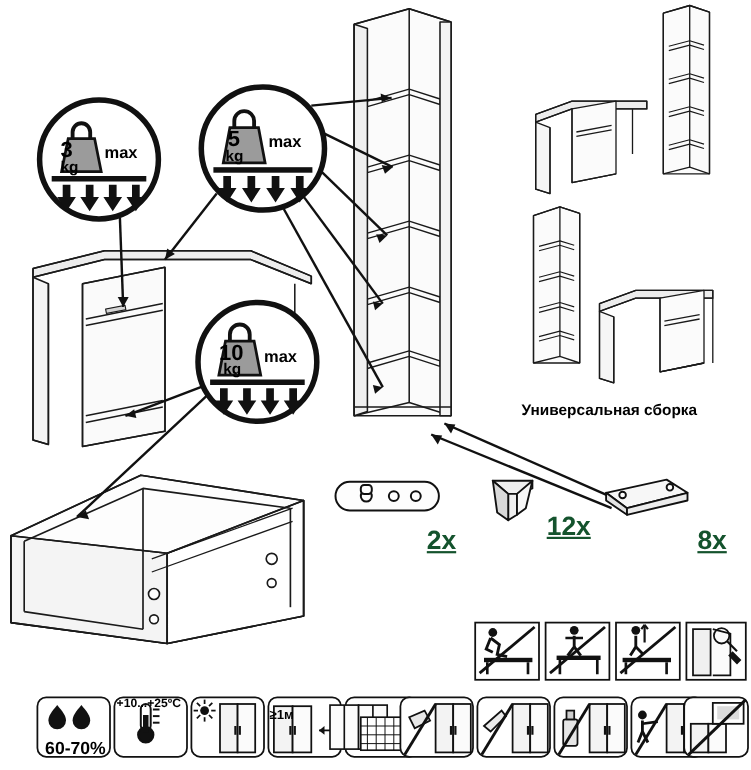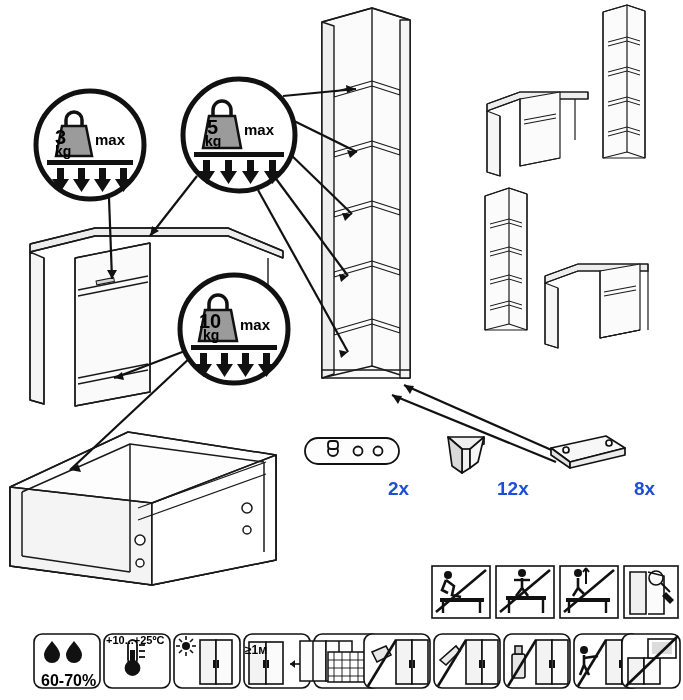--- a/index.html
+++ b/index.html
@@ -35,23 +35,24 @@
   }
   .lbl-bold { font-weight: bold; }
   .badge-text {
     position: absolute;
     font-weight: bold;
     color: #000;
     font-family: "Liberation Sans", sans-serif;
   }
   .qty {
     position: absolute;
-    font-size: 19px;
+    font-size: 24px;
     font-weight: bold;
-    color: #1d4ed8;
+    color: #14532d;
+    text-decoration: underline;
   }
   .caption-ru {
     position: absolute;
     font-size: 14px;
     font-weight: bold;
     color: #000;
   }
 </style>
 </head>
 <body>
@@ -530,21 +531,22 @@
     <span>10</span>
   </div>
   <div class="badge-text" style="left:203px; top:327px; font-size:14px;">
     <span>kg</span>
   </div>
   <div class="badge-text" style="left:240px; top:316px; font-size:15px;">
     <span>max</span>
   </div>
 
   <div class="qty" style="left:388px; top:478px;">2x</div>
-  <div class="qty" style="left:497px; top:478px;">12x</div>
+  <div class="qty" style="left:497px; top:465px;">12x</div>
   <div class="qty" style="left:634px; top:478px;">8x</div>
 
+  <div class="caption-ru" style="left:474px; top:364px;">Универсальная сборка</div>
 
   <div class="lbl lbl-bold" style="left:41px; top:672px; font-size:16px;">60-70%</div>
   <div class="lbl lbl-bold" style="left:106px; top:634px; font-size:11px;">+10...+25ºC</div>
   <div class="lbl lbl-bold" style="left:245px; top:643px; font-size:12px;">≥1м</div>
 
 </div>
 
 </body></html>

